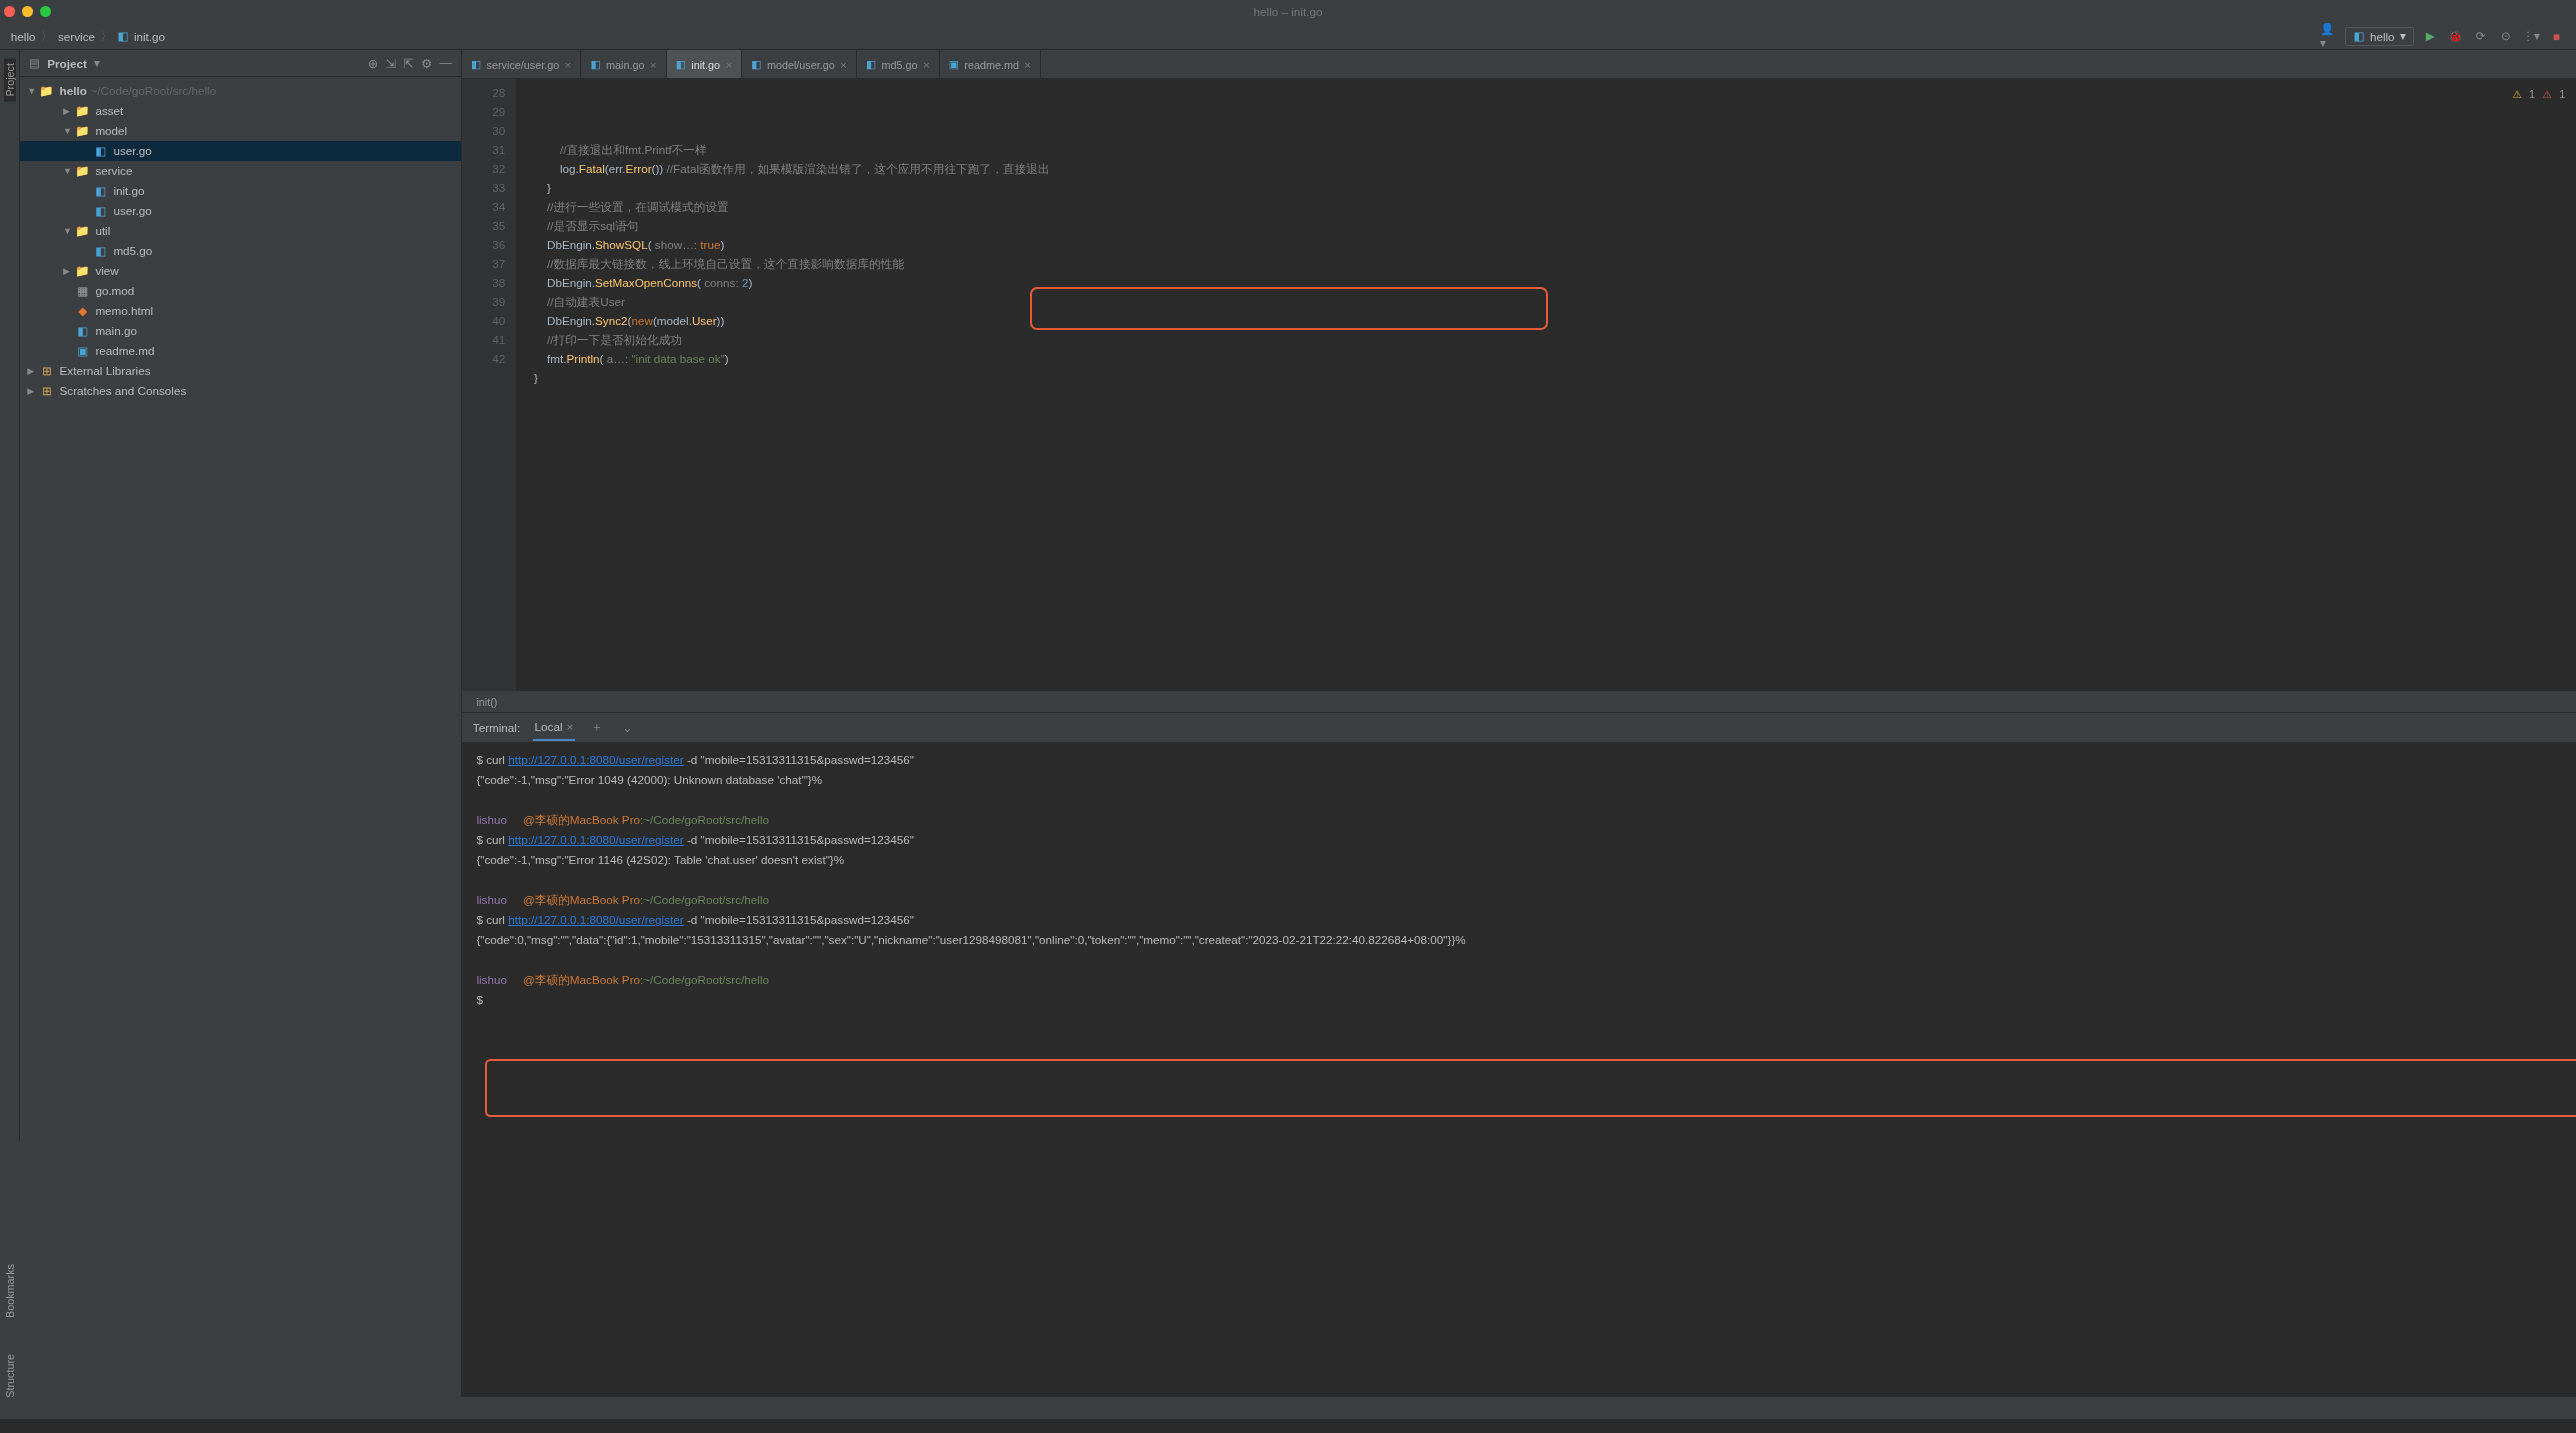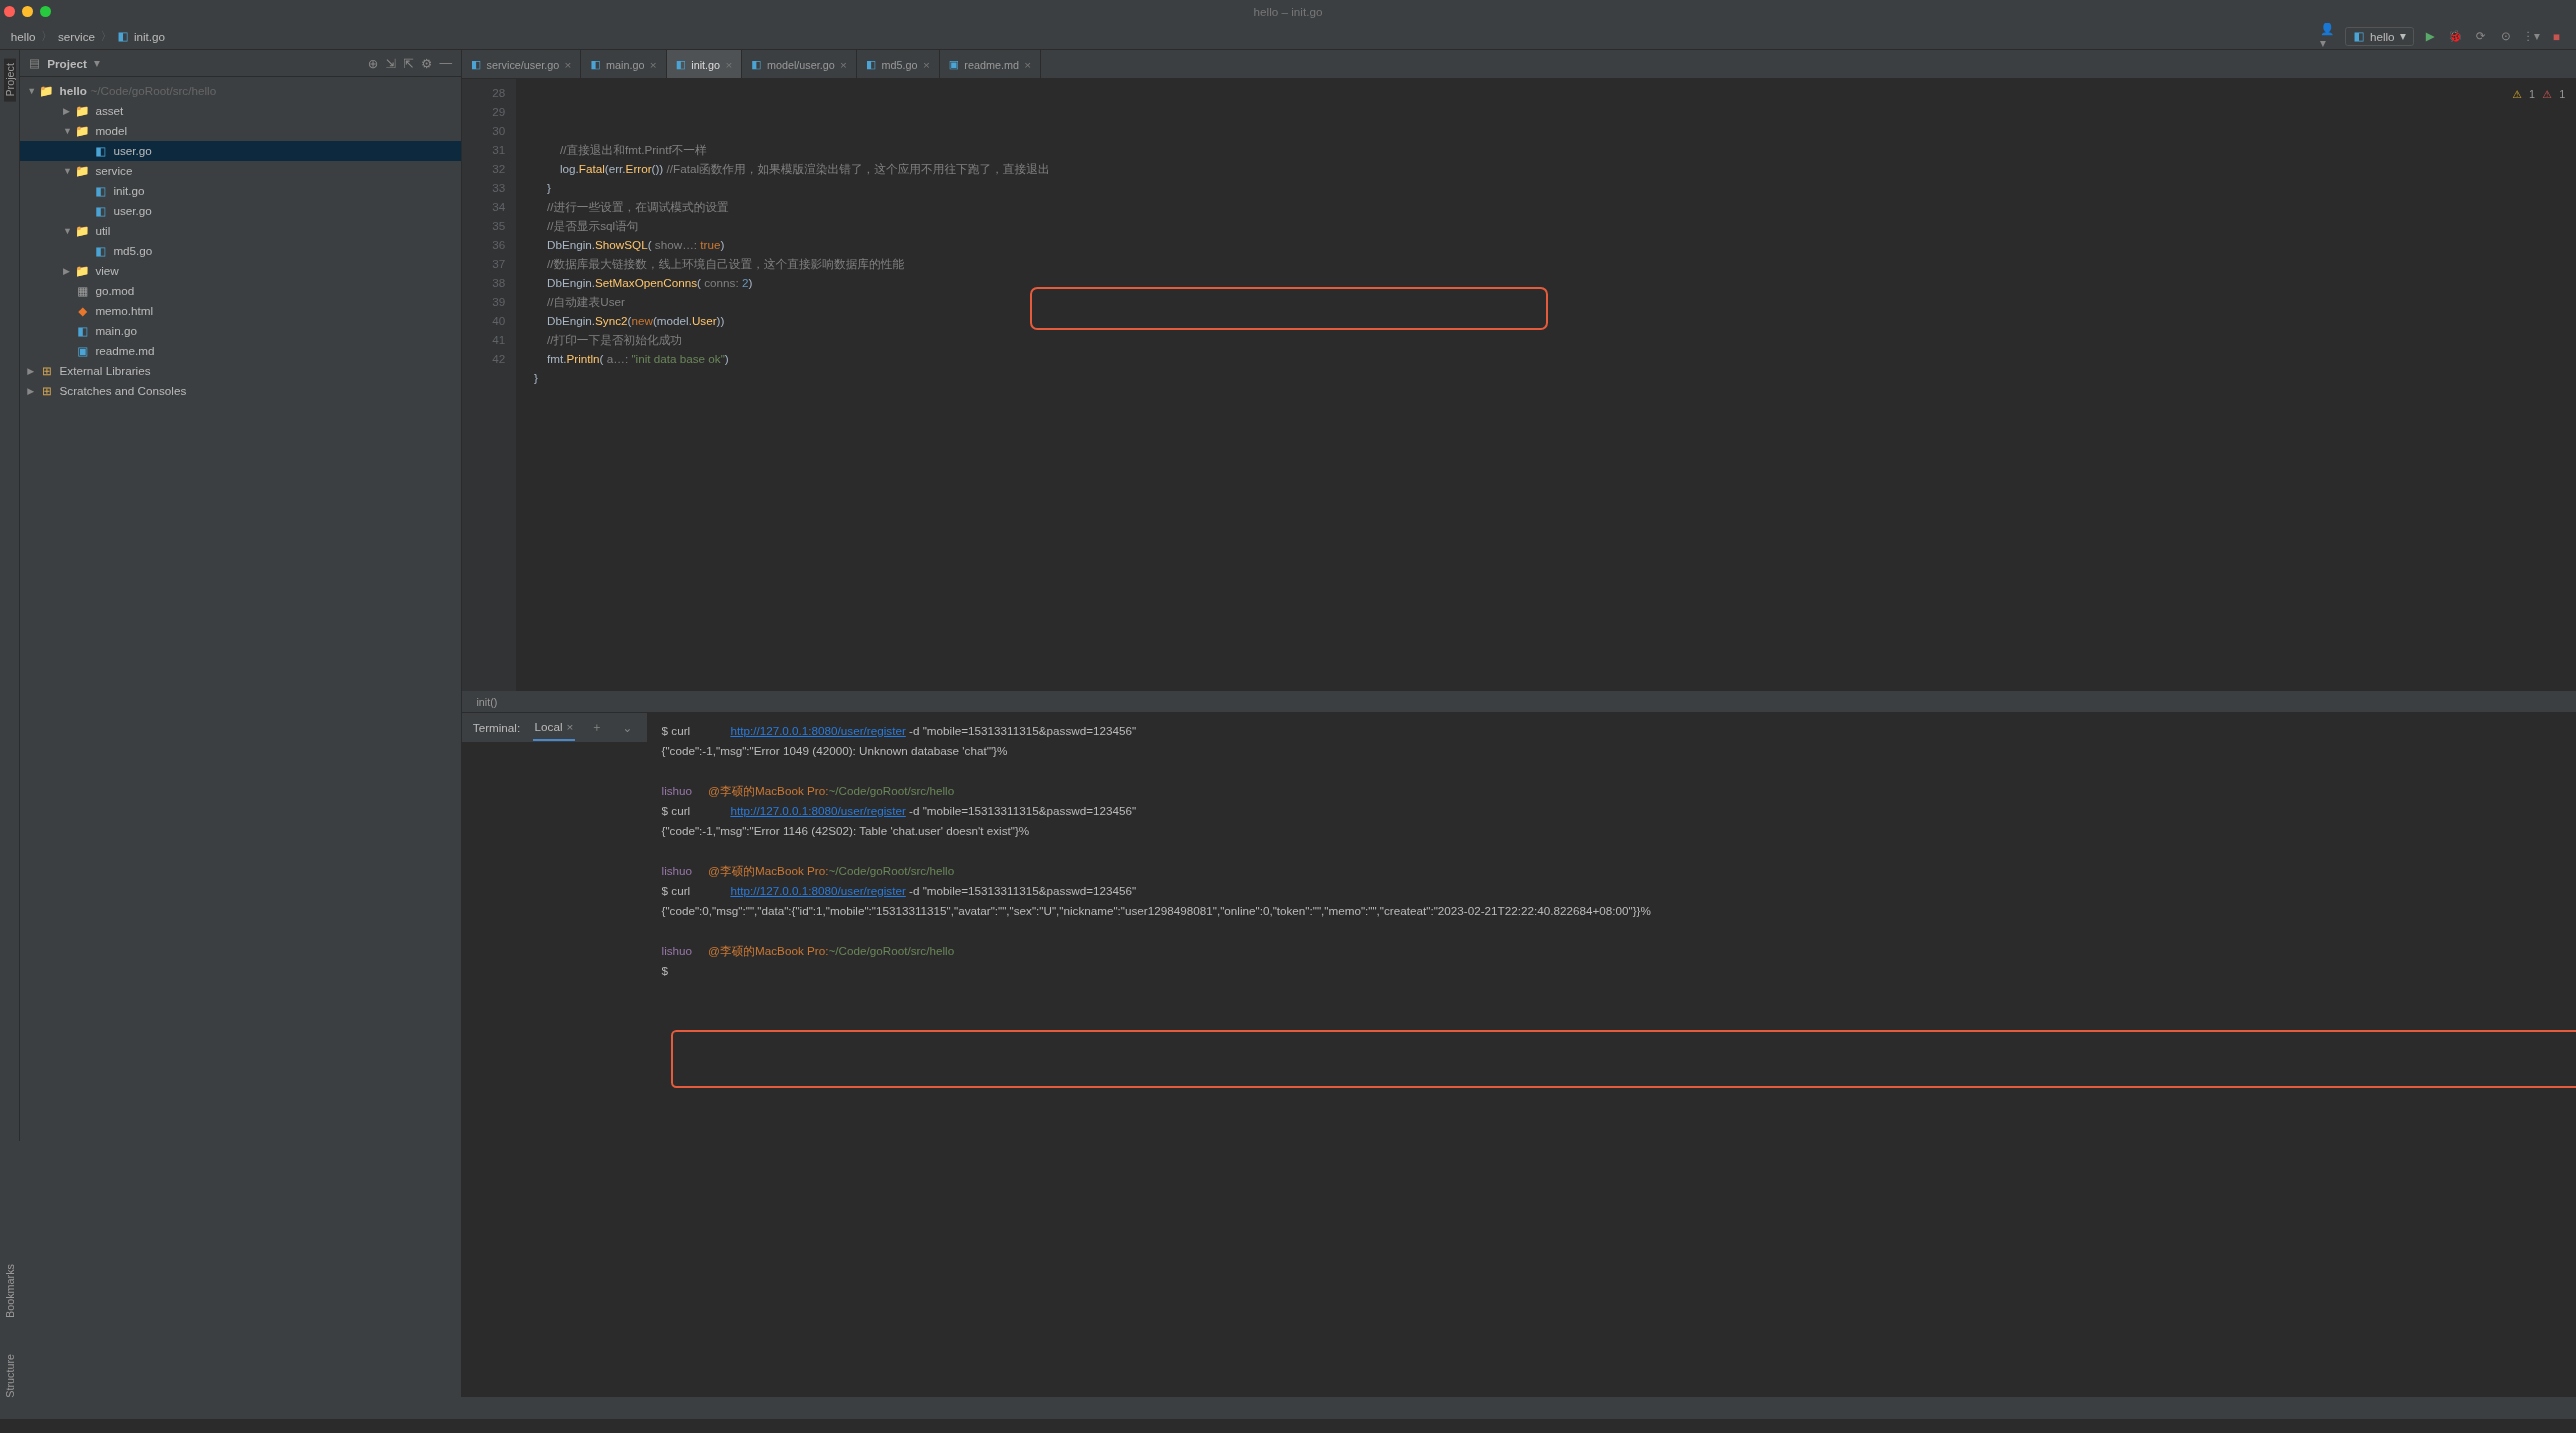--- a/index.html
+++ b/index.html
@@ -47,29 +47,29 @@
 .code{flex:1;padding:3.6px 0 3.6px 18px;font-family:'Menlo',monospace;font-size:11.7px;line-height:19px;color:#a9b7c6;white-space:pre;position:relative;}
 .warn-badges{position:absolute;top:5.4px;right:10.8px;display:flex;gap:7.2px;color:#999;font-size:10.8px;}
 .cm{color:#808080;text-align:center;}
 .kw{color:#cc7832;}
 .fn{color:#ffc66d;}
 .str{color:#6a8759;}
 .num{color:#6897bb;}
 .hl-box{position:absolute;border:2.7px solid #e55b3c;border-radius:7.2px;}
 .code-highlight{left:568px;top:208px;width:518px;height:43px;}
 .breadcrumb-bar{height:21.6px;background:#3c3f41;padding-left:14.4px;display:flex;align-items:center;color:#999;font-size:10.8px;}
-.terminal-panel{height:685px;border-top:0.9px solid #2b2b2b;background:#2b2b2b;display:flex;flex-direction:row;}
+.terminal-panel{height:685px;border-top:0.9px solid #2b2b2b;background:#2b2b2b;display:flex;flex-direction:column;}
 .term-header{height:29px;background:#3c3f41;display:flex;align-items:center;padding:0 10.8px;gap:12.6px;}
 .term-header .label{color:#bbb;}
 .term-tab{color:#bbb;border-bottom:2.7px solid #4a88c7;padding:5.4px 1.8px;display:flex;align-items:flex-end;gap:4px;}
 .term-body{flex:1;padding:7.2px 14.4px;font-family:'Menlo',monospace;font-size:11.7px;line-height:20px;color:#bbb;overflow:auto;position:relative;}
 .term-body .user{color:#9876aa;}
 .term-body .at{color:#cc7832;margin-left:16px;}
 .term-body .path{color:#6a8759;}
-.term-body .url{color:#287bde;text-decoration:underline;margin-left:37px;}
+.term-body .url{color:#287bde;text-decoration:underline;}
 .term-highlight{position:absolute;left:23.4px;top:317px;width:2421px;height:58px;border:2.7px solid #e55b3c;border-radius:5.4px;}
 .statusbar{height:21.6px;background:#3c3f41;}
 </style>
 </head>
 <body>
 
 <div class="titlebar">
   <div class="traffic">
     <div class="dot red"></div>
     <div class="dot yellow"></div>

